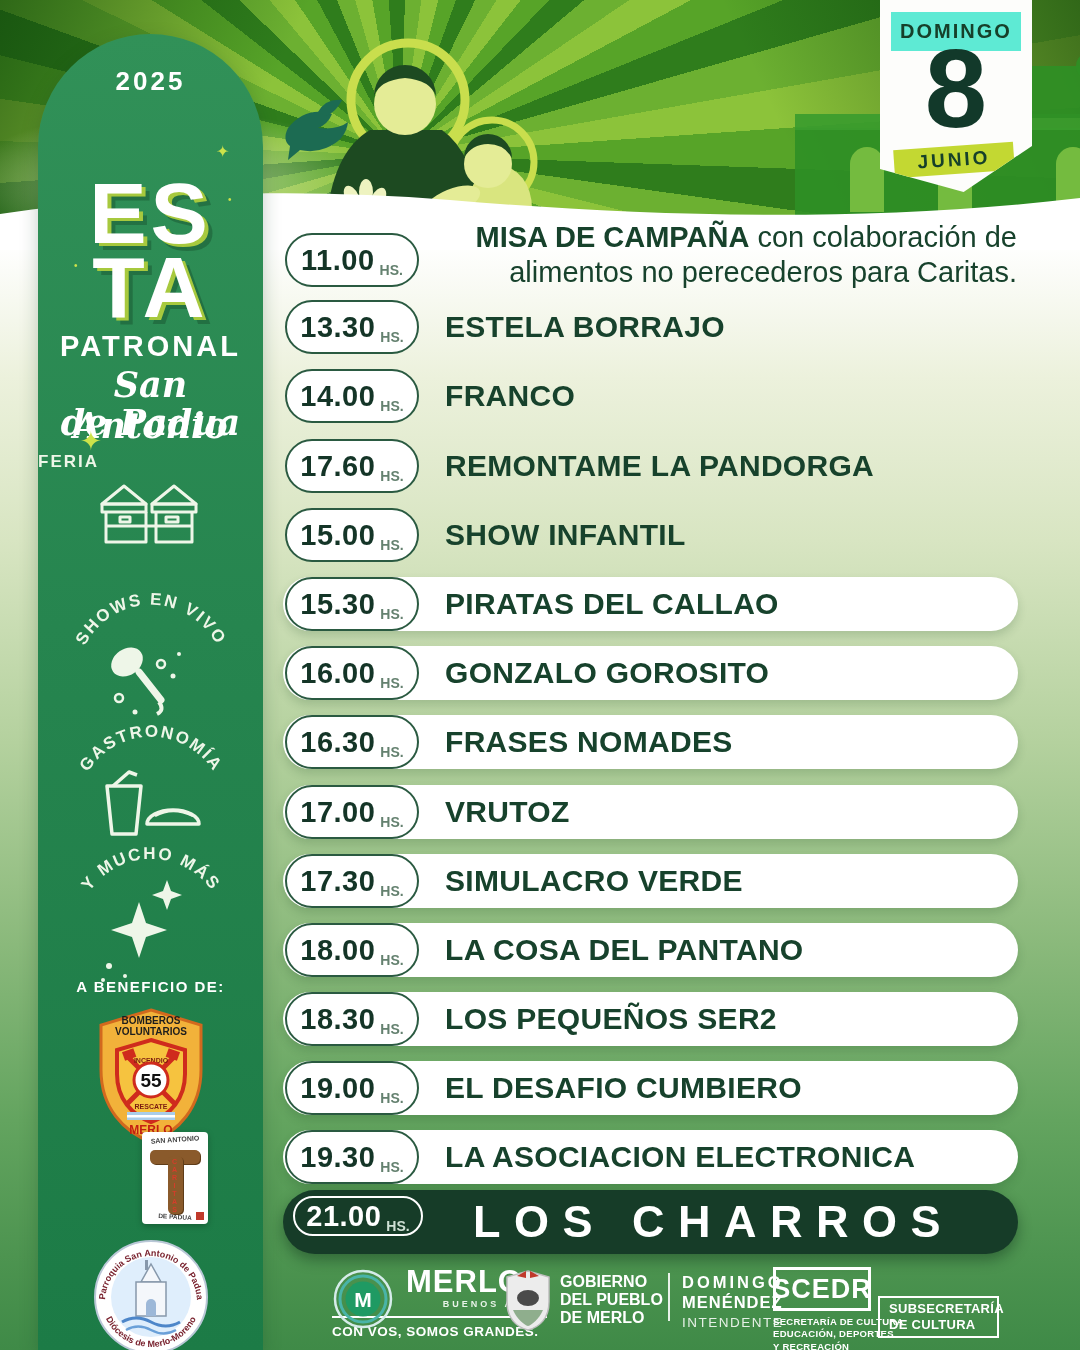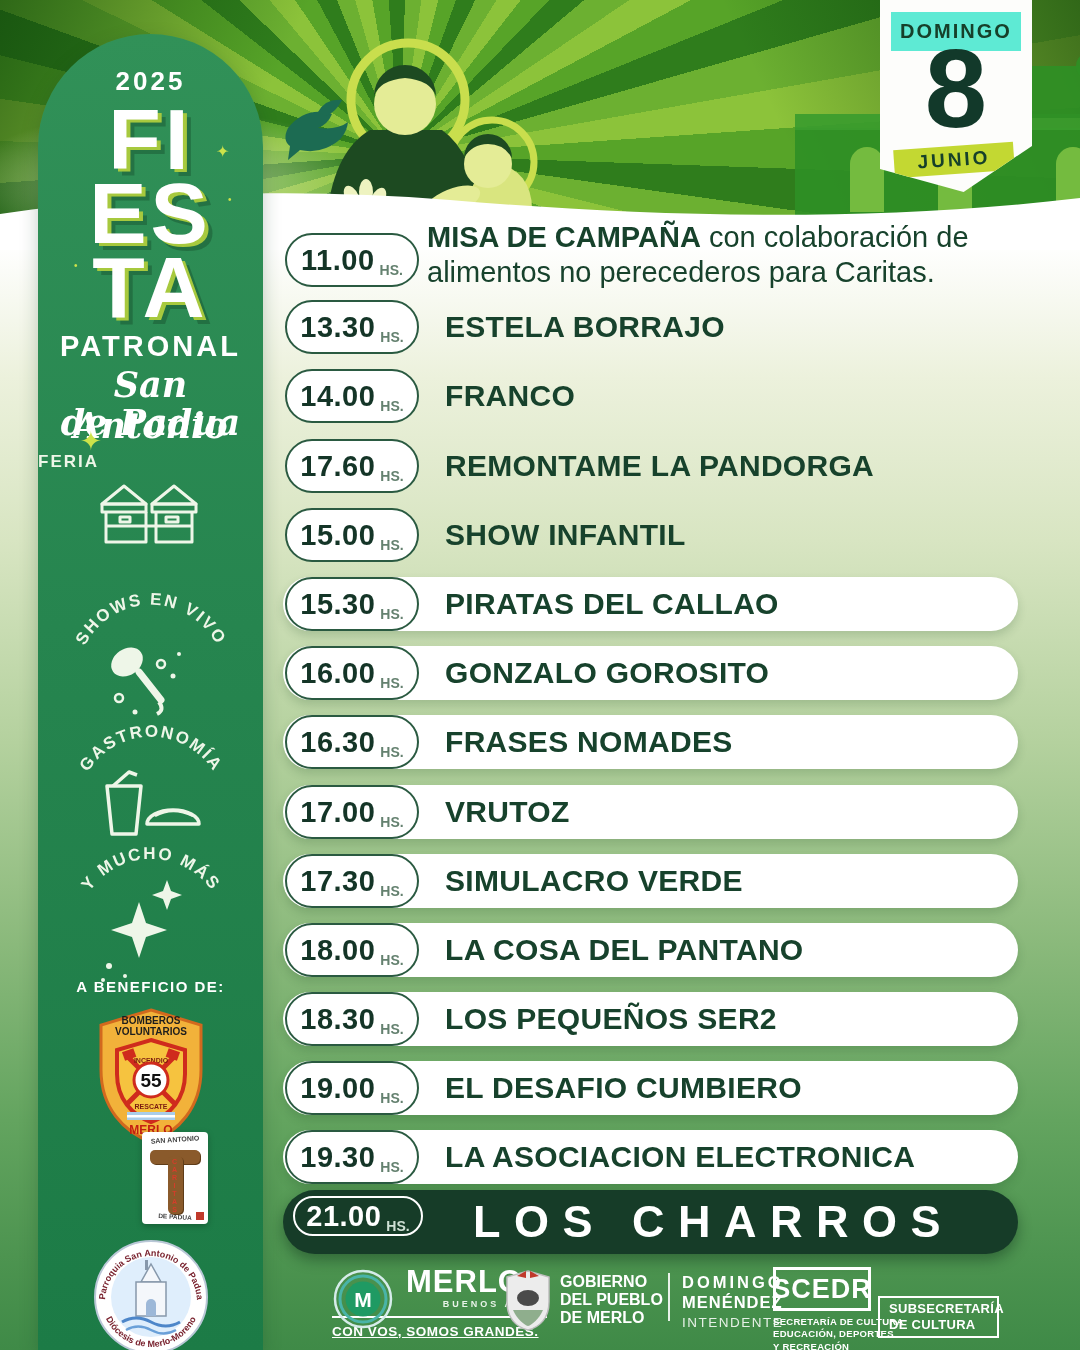--- a/index.html
+++ b/index.html
@@ -45,37 +45,37 @@
   .caritas .cbot{position:absolute;left:0;bottom:4px;width:100%;text-align:center;font-size:6.5px;font-weight:bold;color:#444;transform:rotate(3deg);}
   .caritas .stamp{position:absolute;right:4px;bottom:4px;width:8px;height:8px;background:#c0392b;}
   
   .row{position:absolute;left:283px;width:735px;height:56px;z-index:4;}
   .row .band{position:absolute;left:0;right:0;top:1px;bottom:1px;background:#fff;border-radius:28px;box-shadow:0 5px 10px rgba(30,70,35,.18);}
   .row .pill{position:absolute;left:2px;top:1px;width:134px;height:54px;background:#fff;border:2.5px solid #2a5a41;border-radius:28px;
     display:flex;align-items:center;justify-content:center;gap:5px;box-sizing:border-box;}
   .row .time{font-size:29px;font-weight:bold;color:#143527;letter-spacing:.5px;}
   .row .hs{font-size:14px;font-weight:bold;color:#64816f;margin-top:20px;}
   .row .title{position:absolute;left:162px;top:50%;transform:translateY(-50%);font-size:30px;font-weight:bold;color:#17422c;letter-spacing:.3px;white-space:nowrap;}
-  .row.first{height:104px;}
+  .row.first{height:104px;text-align:right;}
   .row.first .pill{top:25px;}
   .row.first .titlewrap{position:absolute;left:144px;top:12px;width:590px;font-size:29px;color:#17422c;line-height:1.2;}
   .row.first .titlewrap .b{font-weight:bold;}
   .row.first .titlewrap .desc{font-weight:normal;}
   .row.highlight{height:66px;}
   .row.highlight .band{background:#163c28;box-shadow:0 6px 14px rgba(8,38,20,.4);border-radius:33px;}
   .row.highlight .pill{background:#163c28;border:2px solid #fff;top:7px;left:10px;width:130px;height:40px;}
   .row.highlight .time{color:#fff;}
   .row.highlight .hs{color:#cfe0d5;}
   .row.highlight .title{left:150px;right:24px;text-align:center;color:#fff;font-size:45px;letter-spacing:.30em;}
   
   .footer-item{position:absolute;z-index:5;color:#fff;}
   .merlo-name{font-size:31px;font-weight:bold;letter-spacing:1px;line-height:1;}
   .merlo-region{font-size:9px;font-weight:bold;letter-spacing:3px;color:#e8f3e8;text-align:right;margin-top:2px;}
   .merlo-rule{width:215px;height:2px;background:#fff;margin-top:7px;}
-  .merlo-slogan{font-size:13.5px;font-weight:bold;letter-spacing:.5px;margin-top:6px;text-decoration:underline;}
+  .merlo-slogan{font-size:13.5px;font-weight:bold;letter-spacing:.5px;margin-top:6px;}
   .gob-lines{font-size:16px;font-weight:bold;line-height:1.12;}
   .v-divider{position:absolute;width:2px;height:48px;background:#e9f2e9;}
   .gus-name{font-size:16.5px;font-weight:bold;letter-spacing:3px;line-height:1.2;}
   .gus-name2{font-size:16.5px;font-weight:bold;letter-spacing:1px;line-height:1.2;}
   .gus-role{font-size:13.5px;letter-spacing:1.5px;color:#e6f0e6;margin-top:2px;}
   .scedr-box{width:92px;height:38px;border:3px solid #fff;display:flex;align-items:center;justify-content:center;font-size:27px;font-weight:bold;letter-spacing:1px;}
   .scedr-caption{font-size:9.5px;font-weight:bold;line-height:1.3;margin-top:5px;letter-spacing:.3px;}
   .subsec-box{width:108px;height:38px;border:2.5px solid #fff;display:flex;flex-direction:column;justify-content:center;padding-left:9px;box-sizing:content-box;}
   .subsec-box div{font-size:13px;font-weight:bold;line-height:1.25;letter-spacing:.3px;}
 </style>
@@ -132,21 +132,20 @@
   </div>
 
   <div class="date-badge">
     <div class="weekday">DOMINGO</div>
     <div class="day">8</div>
     <div class="month">JUNIO</div>
   </div>
 
   <div class="sidebar">
     <div class="year">2025</div>
-    <div class="big-letter" style="top:62px">FI</div>
     <div class="big-letter" style="top:136px">ES</div>
     <div class="big-letter" style="top:210px">TA</div>
     <div class="patronal">PATRONAL</div>
     <div class="script-line" style="top:330px">San Antonio</div>
     <div class="script-line" style="top:368px">de Padua</div>
 
     <span class="sparkle" style="left:42px;top:392px;font-size:26px">✦</span>
     <span class="sparkle" style="left:178px;top:108px;font-size:16px">✦</span>
     <span class="sparkle" style="left:36px;top:226px;font-size:10px">•</span>
     <span class="sparkle" style="left:190px;top:160px;font-size:10px">•</span>

